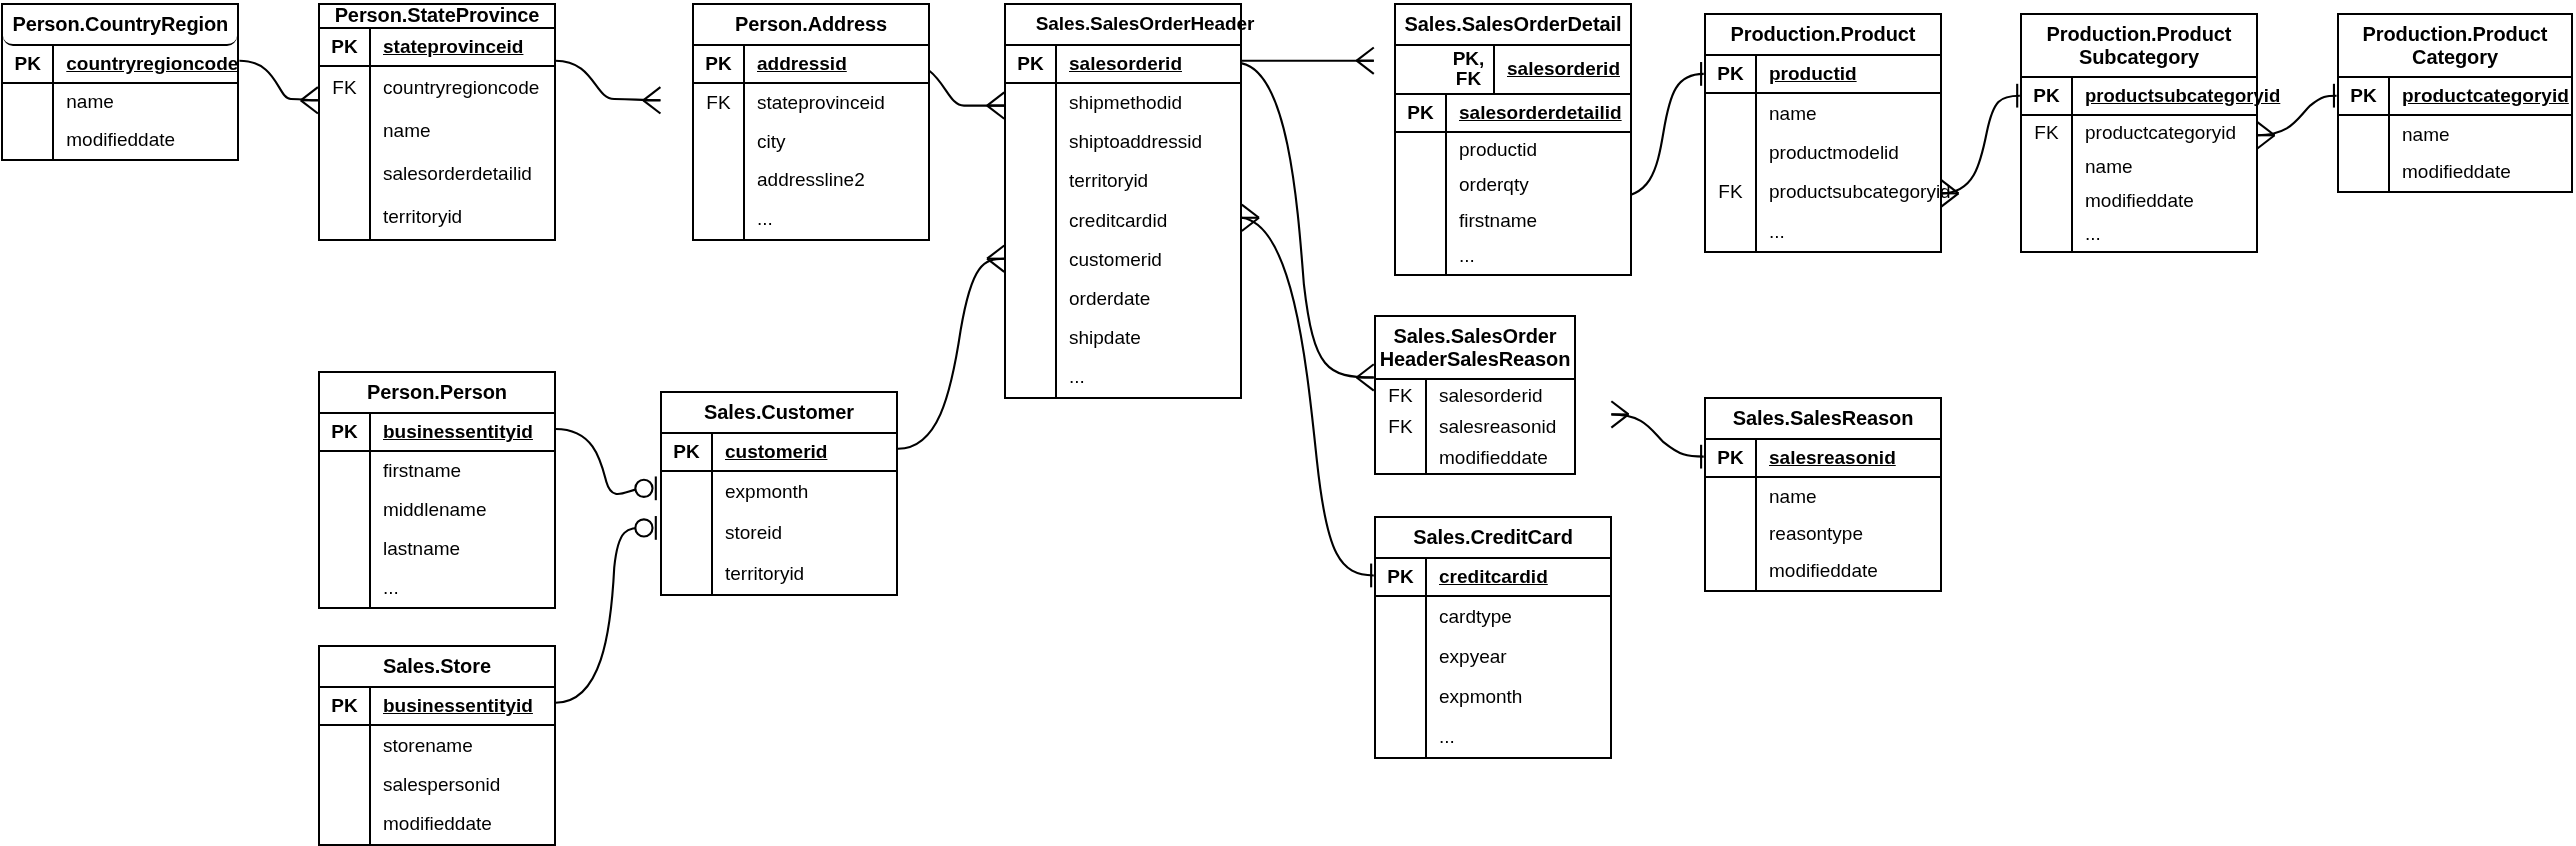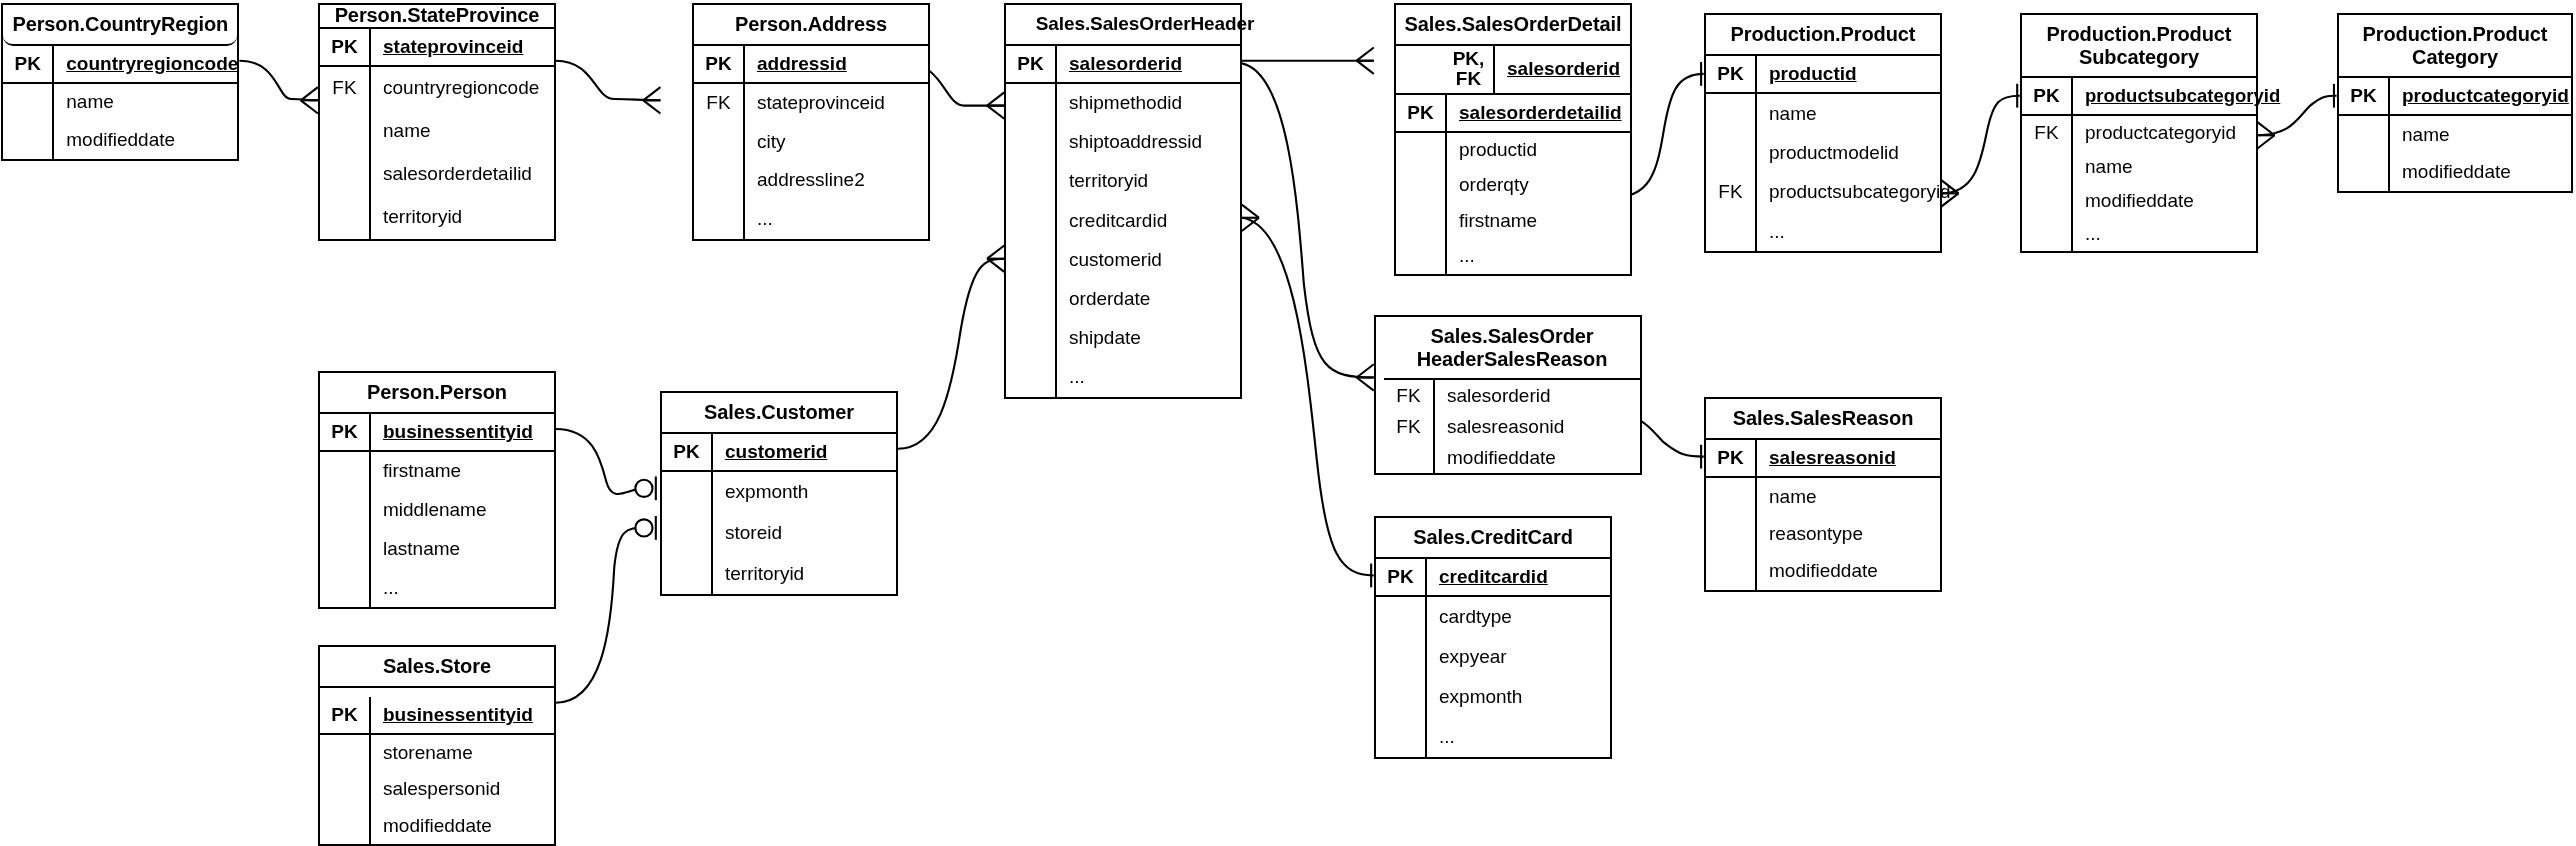--- a/index.html
+++ b/index.html
@@ -334,21 +334,21 @@
       <div class="attr-group">
         <div class="key-cell"></div>
         <div class="glist">
           <div class="gitem">name</div>
           <div class="gitem">modifieddate</div>
         </div>
       </div>
     </div>
   </div>
 
-  <div class="entity" style="left:1374px;top:315px;width:268px;height:160px;padding-left:8px;">
+  <div class="entity" style="left:1374px;top:315px;width:202px;height:160px;">
     <div class="ent-title" style="height:63px;white-space:pre-line;">Sales.SalesOrder
 HeaderSalesReason</div>
     <div class="ent-body">
       <div class="attr-group">
         <div class="fk-col">
           <div class="fkcell">FK</div>
           <div class="fkcell">FK</div>
           <div class="fkcell"></div>
         </div>
         <div class="glist">
@@ -427,21 +427,21 @@
         <div class="key-cell"></div>
         <div class="glist">
           <div class="gitem">expmonth</div>
           <div class="gitem">storeid</div>
           <div class="gitem">territoryid</div>
         </div>
       </div>
     </div>
   </div>
 
-  <div class="entity" style="left:318px;top:645px;width:238px;height:201px;gap:9px;">
+  <div class="entity" style="left:318px;top:645px;width:238px;height:201px;">
     <div class="ent-title" style="height:41px;">Sales.Store</div>
     <div class="ent-body">
       <div class="attr-row sep" style="height:38px;">
         <div class="key-cell">PK</div>
         <div class="name-cell pk">businessentityid</div>
       </div>
       <div class="attr-group">
         <div class="key-cell"></div>
         <div class="glist">
           <div class="gitem">storename</div>

